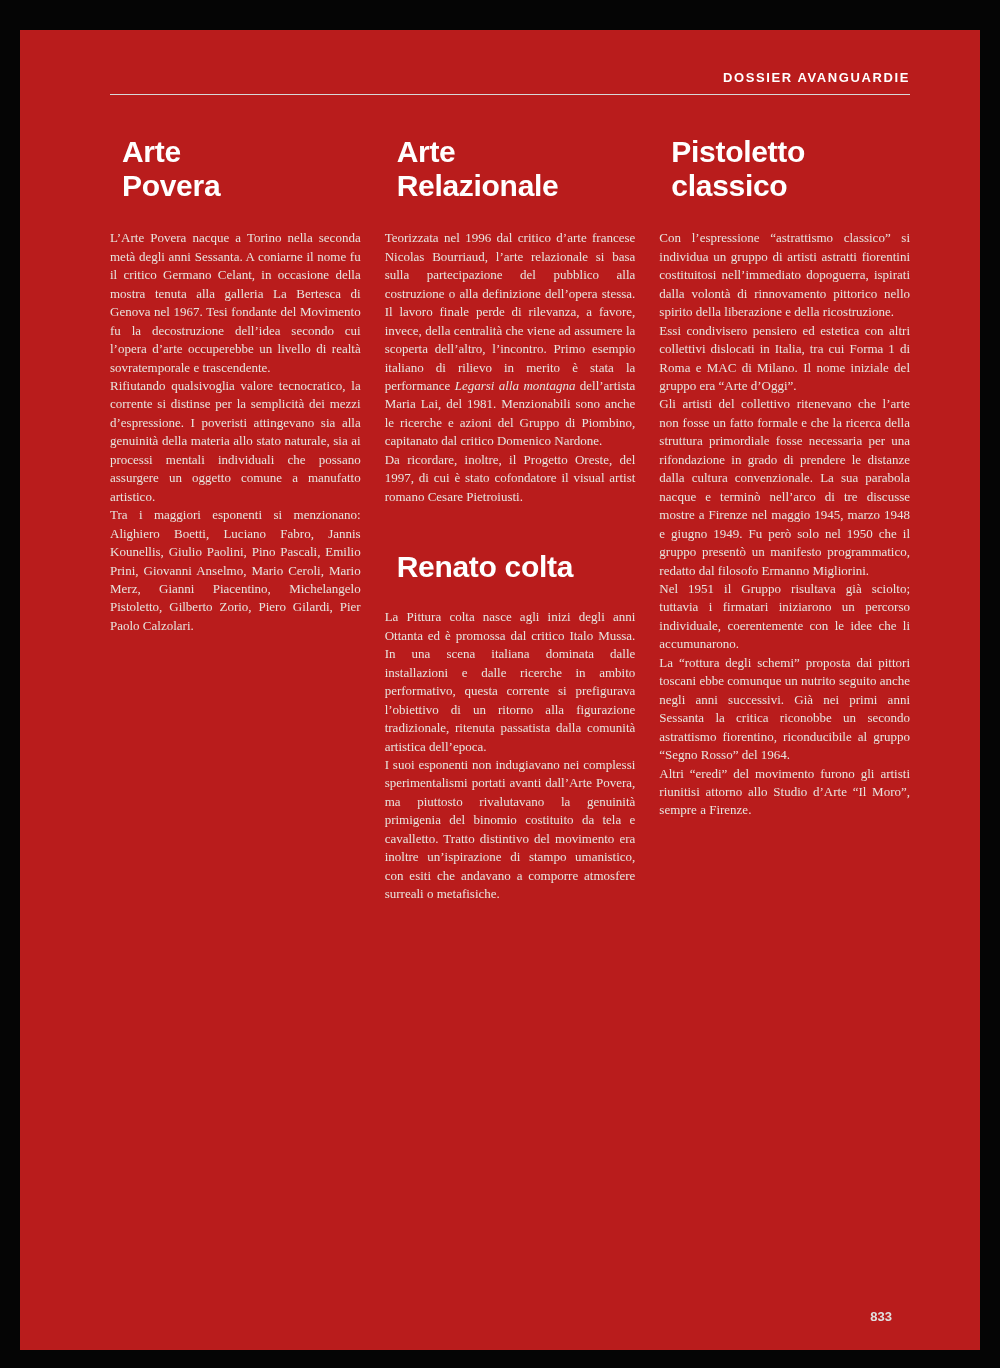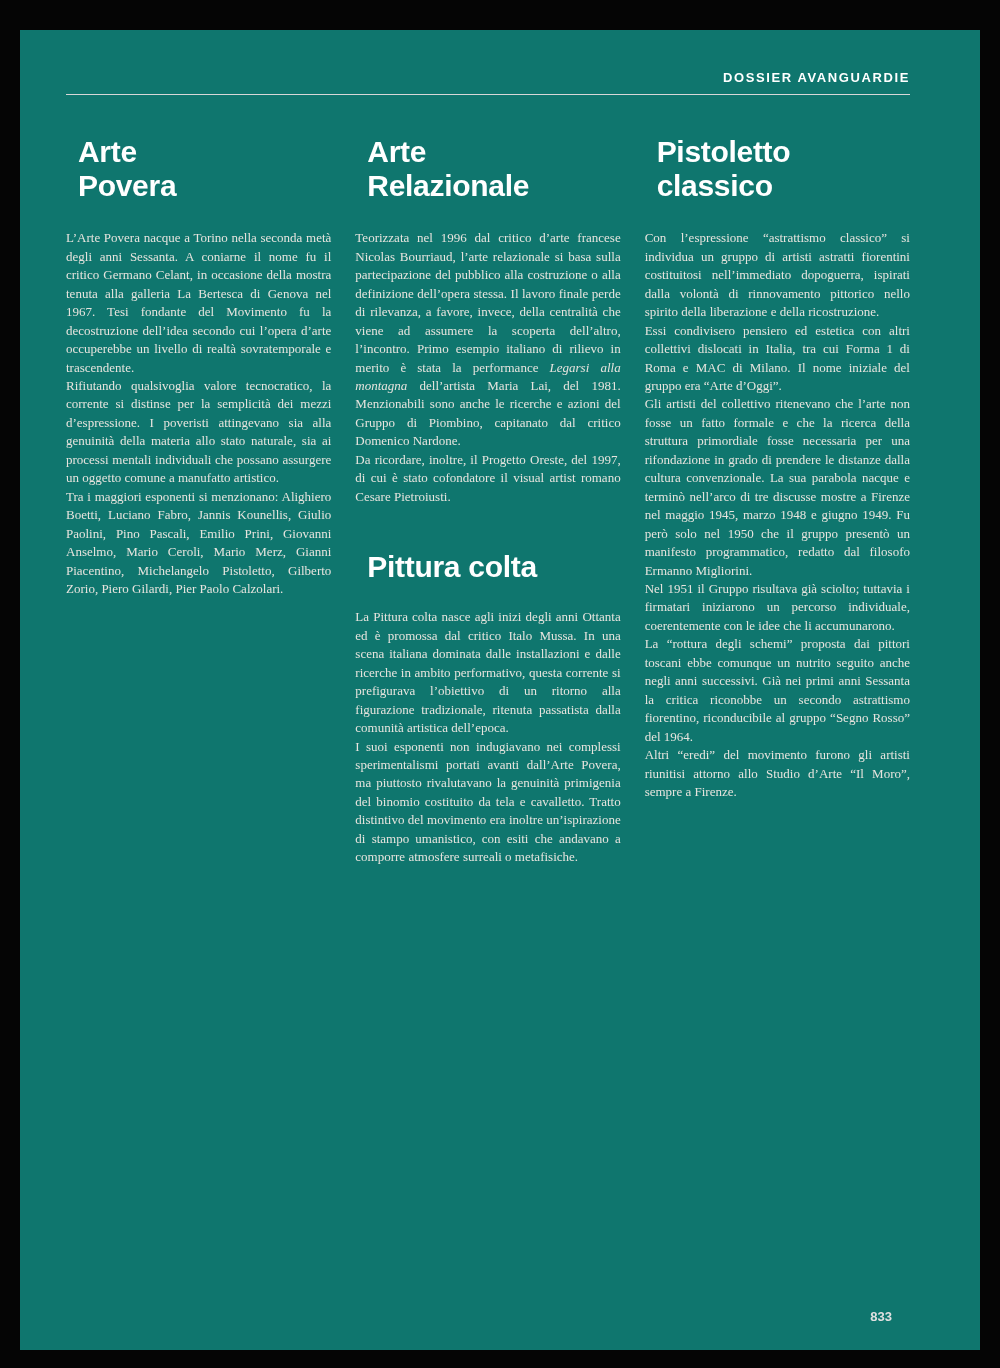--- a/index.html
+++ b/index.html
@@ -14,23 +14,23 @@
     background: #050505;
     margin: 0 auto;
     overflow: hidden;
   }
   .inner {
     position: absolute;
     top: 30px;
     left: 20px;
     right: 20px;
     bottom: 18px;
-    background: #0f766e;
+    background: #b91c1c;
     box-sizing: border-box;
-    padding: 40px 70px 0 46px;
+    padding: 40px 70px 0 90px;
   }
   .kicker {
     font-family: "Liberation Sans", sans-serif;
     font-weight: 700;
     font-size: 13px;
     letter-spacing: 1.6px;
     color: #ffffff;
     text-align: right;
     text-transform: uppercase;
   }
@@ -104,21 +104,21 @@
       </div>
 
       <div class="col">
         <h1 class="title">
           <span>Arte</span>
           <span>Relazionale</span>
         </h1>
         <p><span>Teorizzata nel 1996 dal critico d’arte francese Nicolas Bourriaud, l’arte relazionale si basa sulla partecipazione del pubblico alla costruzione o alla definizione dell’opera stessa. Il lavoro finale perde di rilevanza, a favore, invece, della centralità che viene ad assumere la scoperta dell’altro, l’incontro. Primo esempio italiano di rilievo in merito è stata la performance </span><em>Legarsi alla montagna</em><span> dell’artista Maria Lai, del 1981. Menzionabili sono anche le ricerche e azioni del Gruppo di Piombino, capitanato dal critico Domenico Nardone.</span></p>
         <p>Da ricordare, inoltre, il Progetto Oreste, del 1997, di cui è stato cofondatore il visual artist romano Cesare Pietroiusti.</p>
 
-        <h2 class="title">Pittura colta</h2>
+        <h2 class="title">Renato colta</h2>
         <p>La Pittura colta nasce agli inizi degli anni Ottanta ed è promossa dal critico Italo Mussa. In una scena italiana dominata dalle installazioni e dalle ricerche in ambito performativo, questa corrente si prefigurava l’obiettivo di un ritorno alla figurazione tradizionale, ritenuta passatista dalla comunità artistica dell’epoca.</p>
         <p>I suoi esponenti non indugiavano nei complessi sperimentalismi portati avanti dall’Arte Povera, ma piuttosto rivalutavano la genuinità primigenia del binomio costituito da tela e cavalletto. Tratto distintivo del movimento era inoltre un’ispirazione di stampo umanistico, con esiti che andavano a comporre atmosfere surreali o metafisiche.</p>
       </div>
 
       <div class="col">
         <h1 class="title">
           <span>Pistoletto</span>
           <span>classico</span>
         </h1>
         <p>Con l’espressione “astrattismo classico” si individua un gruppo di artisti astratti fiorentini costituitosi nell’immediato dopoguerra, ispirati dalla volontà di rinnovamento pittorico nello spirito della liberazione e della ricostruzione.</p>

